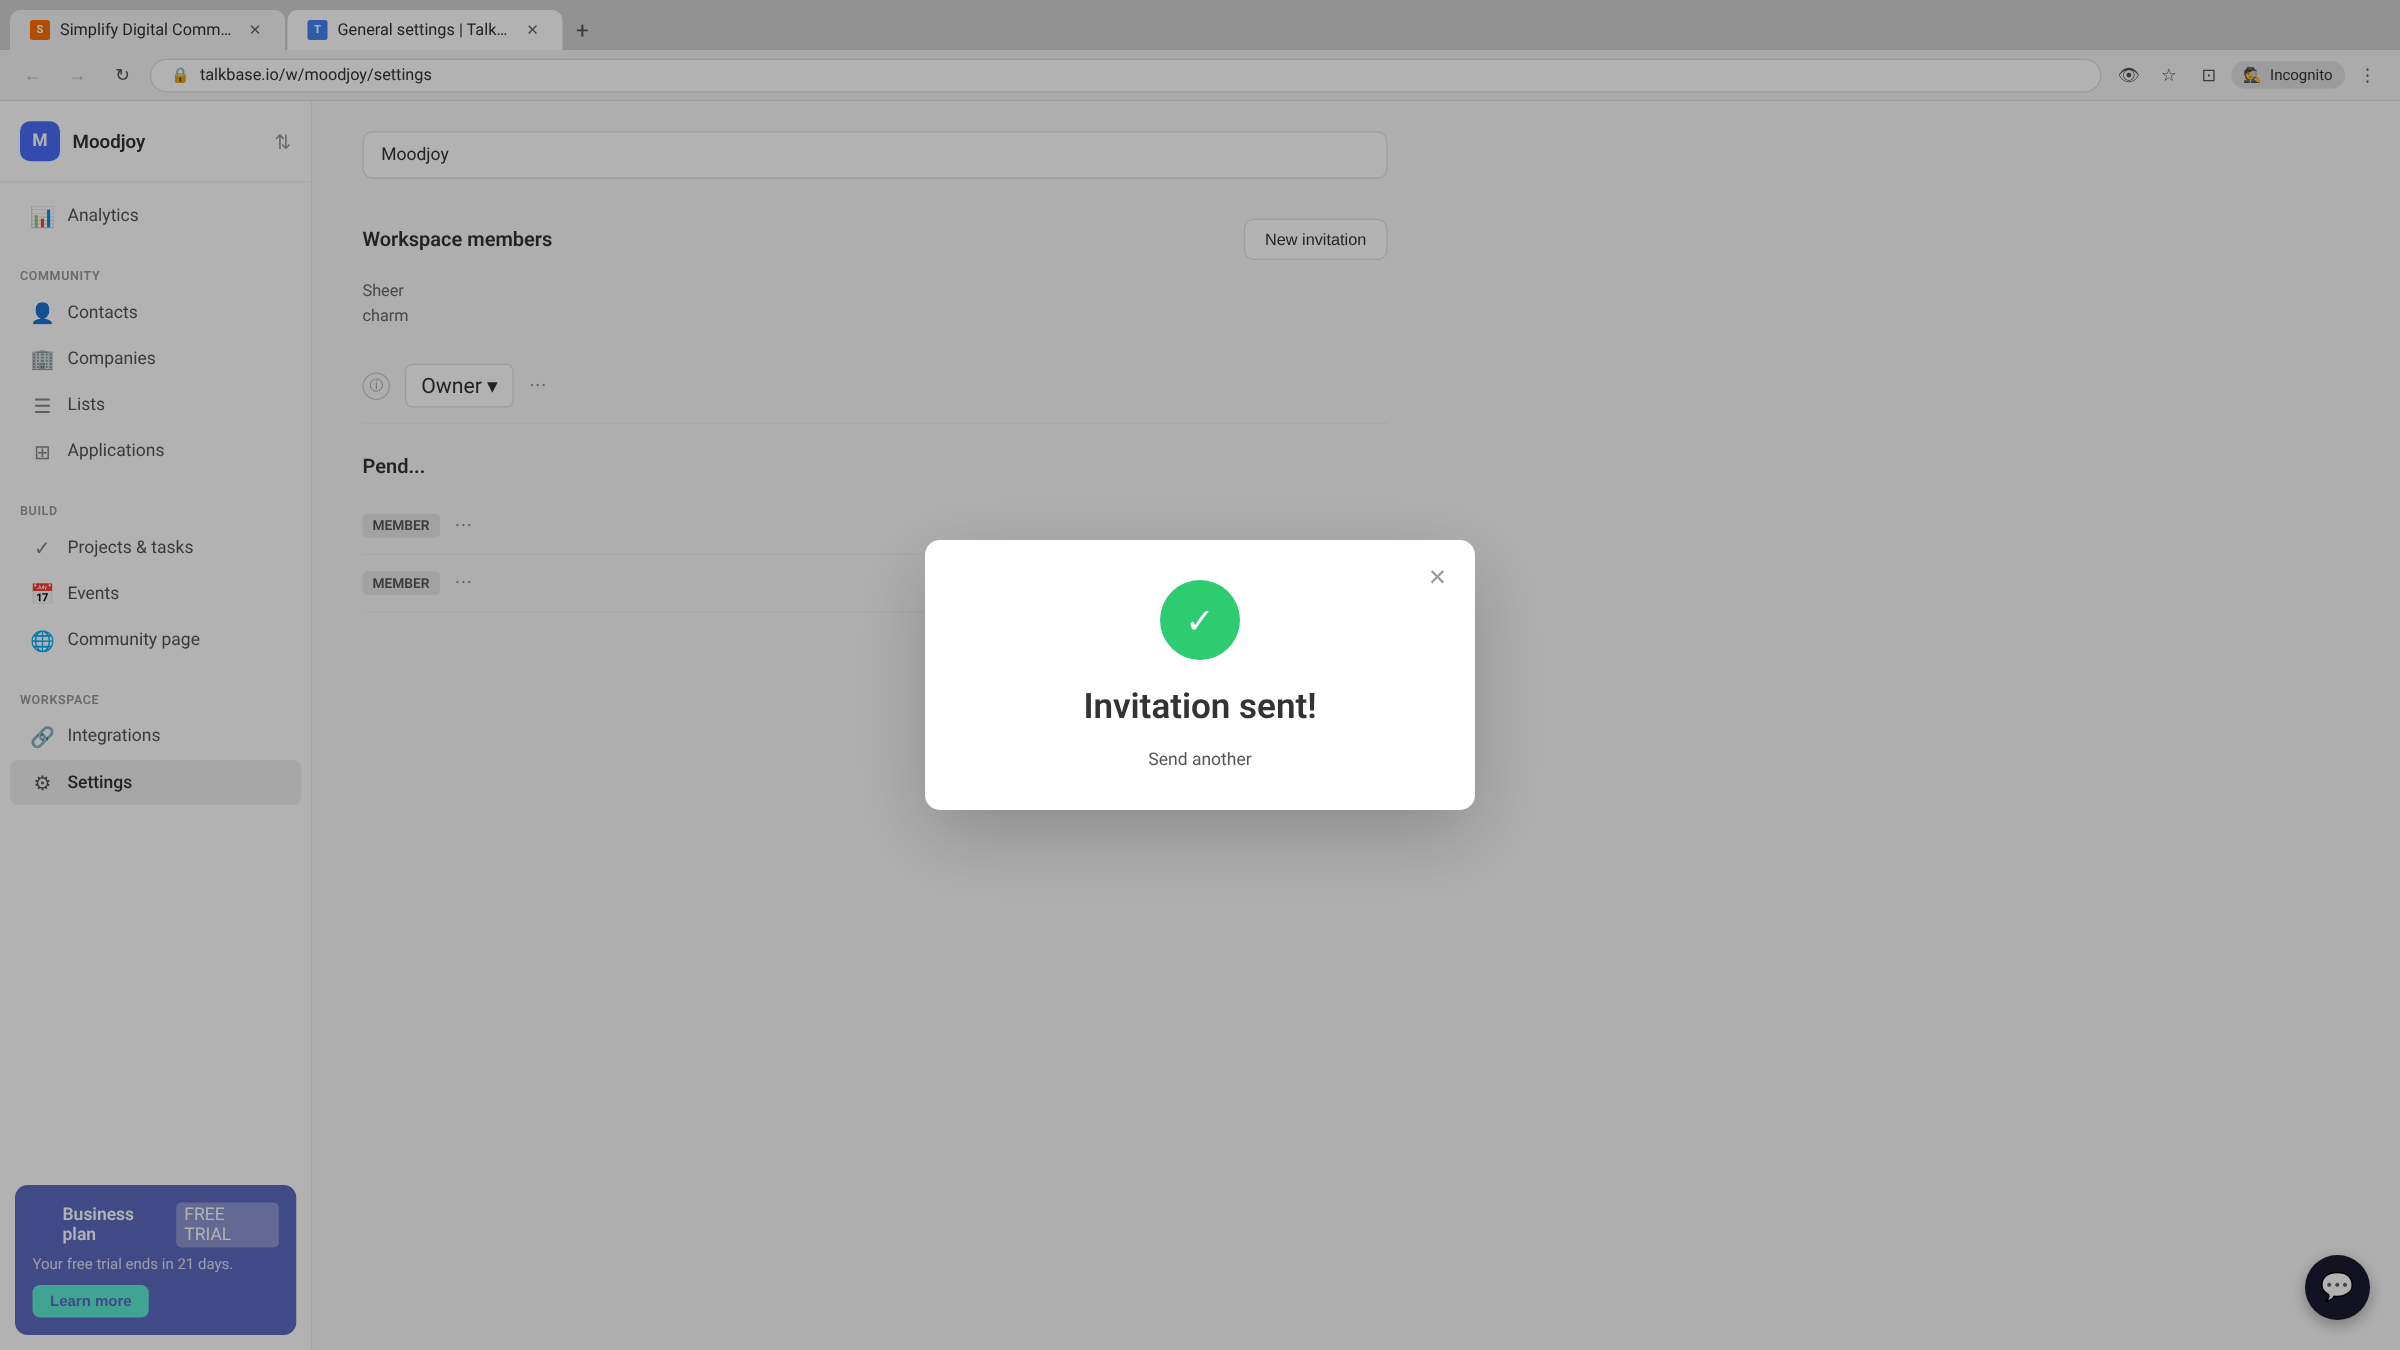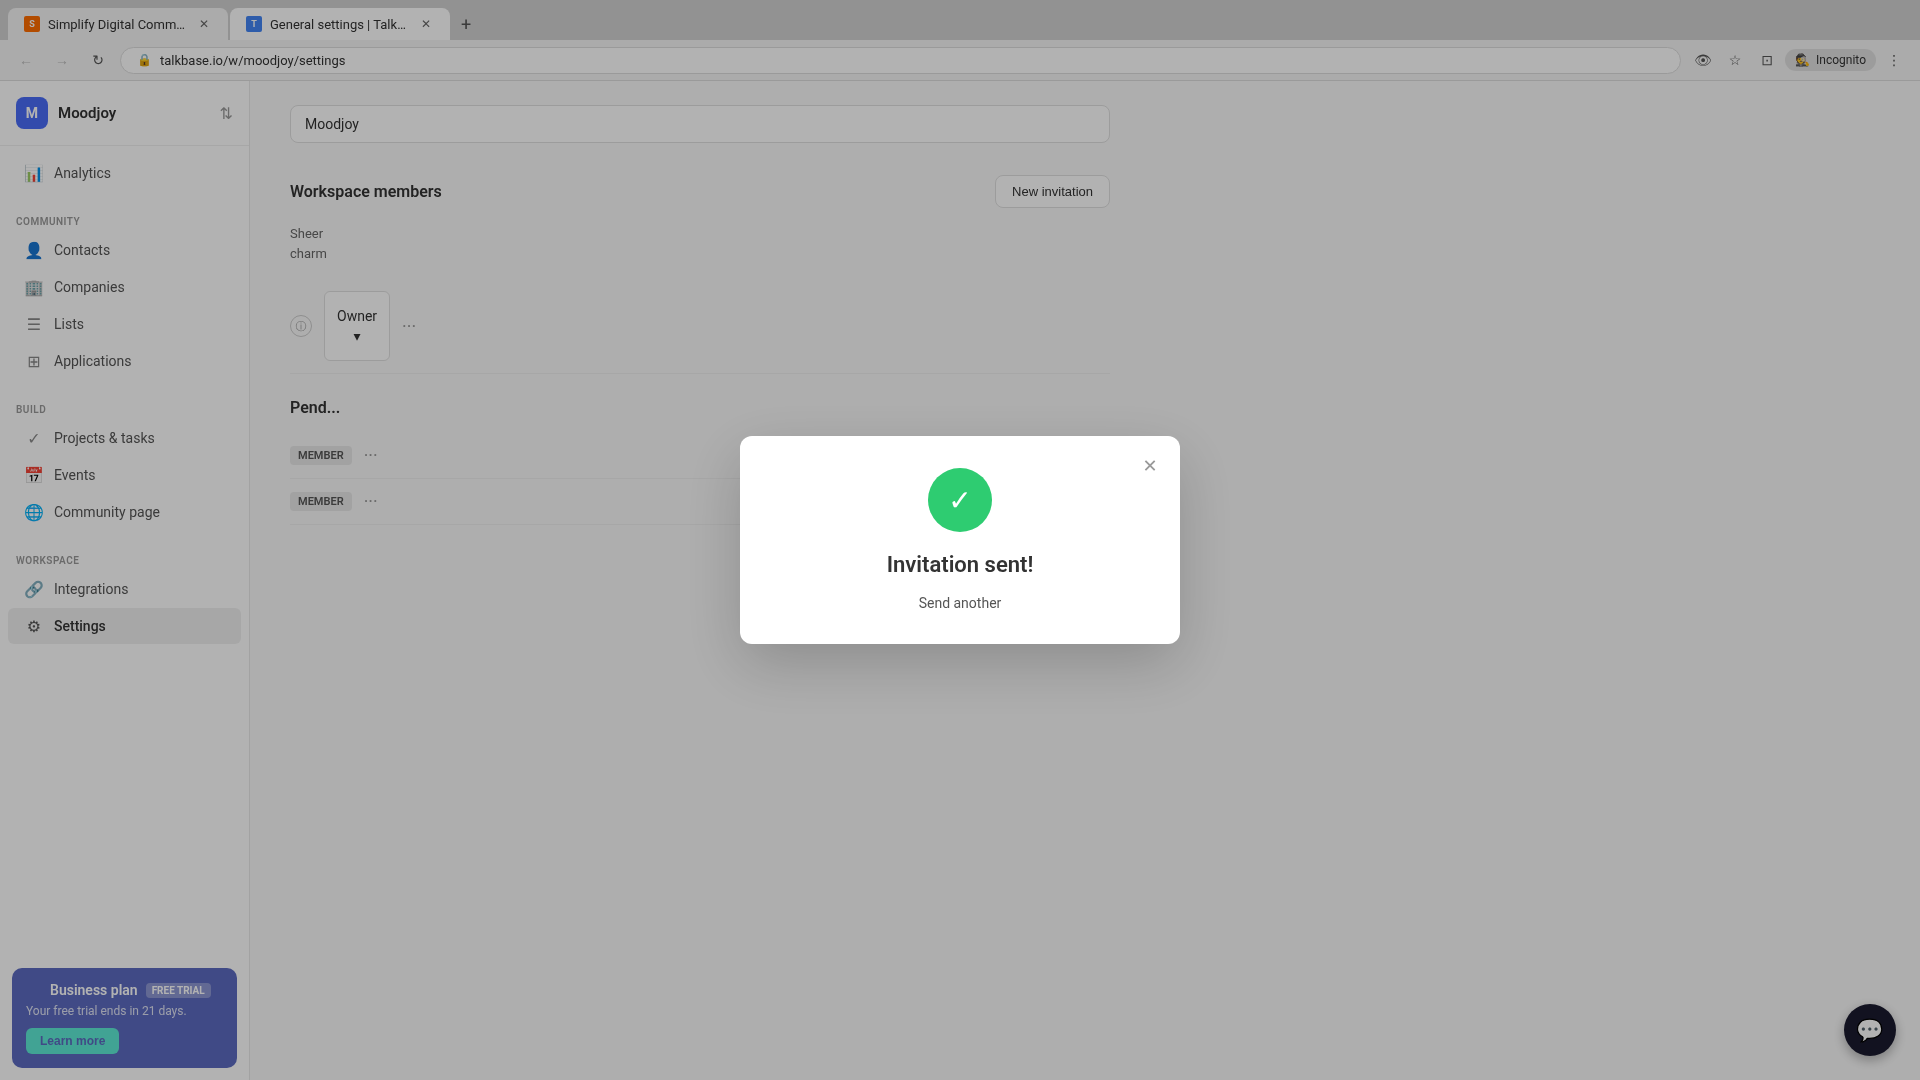--- a/index.html
+++ b/index.html
@@ -38,21 +38,21 @@
     .sidebar-section-label { font-size: 10px; font-weight: 600; color: #999; text-transform: uppercase; padding: 8px 16px 4px; letter-spacing: 0.5px; }
     .sidebar-item { display: flex; align-items: center; gap: 10px; padding: 8px 16px; cursor: pointer; color: #555; font-size: 14px; border-radius: 6px; margin: 1px 8px; }
     .sidebar-item.active { background: #f0f0f0; color: #333; font-weight: 500; }
     .sidebar-item-icon { width: 20px; height: 20px; display: flex; align-items: center; justify-content: center; color: #888; font-size: 16px; flex-shrink: 0; }
     .sidebar-item.active .sidebar-item-icon { color: #555; }
 
     
     .business-plan-banner { margin: 12px; padding: 14px; background: #5c6bc0; border-radius: 10px; color: white; margin-top: auto; }
     .business-plan-header { display: flex; align-items: center; gap: 8px; margin-bottom: 6px; margin-left: 24px; }
     .business-plan-title { font-size: 14px; font-weight: 600; }
-    .free-trial-badge { background: rgba(255,255,255,0.3); border-radius: 4px; padding: 2px 6px; font-size: 10px; font-weight: 700; }
+    .free-trial-badge { background: rgba(255,255,255,0.3); border-radius: 4px; padding: 2px 6px; font-size: 14px; font-weight: 400; }
     .business-plan-desc { font-size: 12px; color: rgba(255,255,255,0.8); margin-bottom: 10px; }
     .learn-more-btn { background: #5eead4; color: #5c6bc0; border: none; border-radius: 6px; padding: 6px 14px; font-size: 12px; font-weight: 600; cursor: pointer; }
 
     
     .main-content { flex: 1; overflow-y: auto; background: #fafafa; padding: 0; }
     .content-inner { padding: 24px 40px; max-width: 900px; }
 
     
     .settings-section { margin-bottom: 32px; }
     .field-label { font-size: 13px; color: #555; margin-bottom: 6px; font-weight: 500; }
@@ -61,32 +61,32 @@
 
     
     .workspace-section { margin-top: 8px; }
     .workspace-section-header { display: flex; justify-content: space-between; align-items: center; margin-bottom: 16px; }
     .section-title { font-size: 16px; font-weight: 600; color: #333; }
     .workspace-desc { font-size: 13px; color: #666; margin-bottom: 16px; line-height: 1.5; }
     .new-invitation-btn { background: white; border: 1px solid #e0e0e0; border-radius: 8px; padding: 8px 16px; font-size: 13px; color: #333; cursor: pointer; font-weight: 500; }
     .member-row { display: flex; align-items: center; gap: 12px; padding: 12px 0; border-bottom: 1px solid #f0f0f0; }
     .member-email { font-size: 14px; color: #333; flex: 1; }
     .member-badge { background: #e8e8e8; border-radius: 4px; padding: 3px 8px; font-size: 11px; font-weight: 600; color: #555; }
-    .member-role-btn { background: white; border: 1px solid #e0e0e0; border-radius: 6px; padding: 16px 12px; font-size: 14px; color: #333; cursor: pointer; display: flex; align-items: center; gap: 4px; flex-direction: column; }
+    .member-role-btn { background: white; border: 1px solid #e0e0e0; border-radius: 6px; padding: 6px 12px; font-size: 17px; color: #333; cursor: pointer; display: flex; align-items: center; gap: 4px; }
     .member-more { color: #999; cursor: pointer; font-size: 18px; }
     .info-icon { width: 22px; height: 22px; border-radius: 50%; border: 1px solid #ccc; display: flex; align-items: center; justify-content: center; color: #999; font-size: 11px; cursor: pointer; }
     .pending-section { margin-top: 24px; }
 
     
     .modal-overlay { position: fixed; top: 0; left: 0; width: 100%; height: 100%; background: rgba(0,0,0,0.3); display: flex; align-items: center; justify-content: center; z-index: 1000; }
     .modal { background: white; border-radius: 12px; width: 440px; padding: 32px; position: relative; box-shadow: 0 20px 60px rgba(0,0,0,0.2); text-align: center; }
     .modal-close { position: absolute; top: 16px; right: 16px; width: 28px; height: 28px; display: flex; align-items: center; justify-content: center; border-radius: 50%; cursor: pointer; color: #999; font-size: 18px; background: none; border: none; }
     .success-icon { width: 64px; height: 64px; background: #2ecc71; border-radius: 50%; display: flex; align-items: center; justify-content: center; margin: 0 auto 20px; }
     .success-checkmark { color: white; font-size: 28px; }
-    .modal-title { font-size: 22px; font-weight: 600; color: #333; margin-bottom: 16px; }
+    .modal-title { font-size: 28px; font-weight: 600; color: #333; margin-bottom: 16px; }
     .modal-link { font-size: 14px; color: #555; cursor: pointer; text-decoration: none; }
 
     
     .chat-btn { position: fixed; bottom: 24px; right: 24px; width: 52px; height: 52px; background: #1a1a2e; border-radius: 50%; display: flex; align-items: center; justify-content: center; cursor: pointer; box-shadow: 0 4px 12px rgba(0,0,0,0.3); z-index: 999; }
     .chat-btn-icon { color: white; font-size: 22px; }
 
     
     ::-webkit-scrollbar { width: 6px; }
     ::-webkit-scrollbar-track { background: transparent; }
     ::-webkit-scrollbar-thumb { background: #ddd; border-radius: 3px; }

